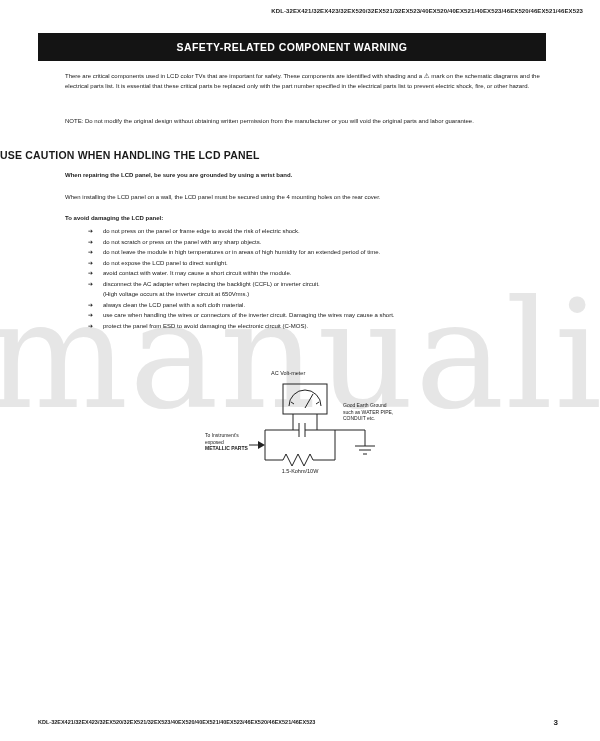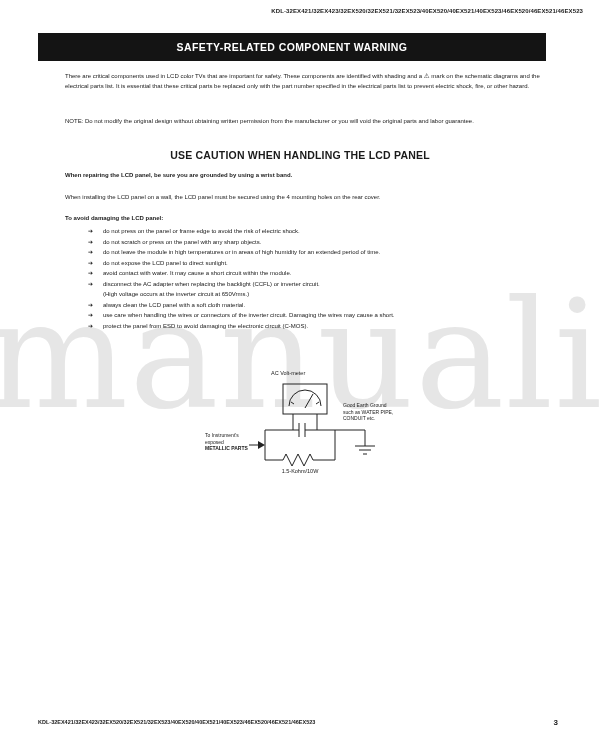--- a/index.html
+++ b/index.html
@@ -23,21 +23,21 @@
     position:absolute; top:33px; left:38px; right:54px; height:28px;
     background:#141414; color:#ffffff;
     display:flex; align-items:center; justify-content:center;
     font-size:10.5px; font-weight:bold; letter-spacing:0.4px;
   }
   .para { position:absolute; left:65px; width:480px; font-size:6px; line-height:1.6; }
   #para1 { top:71px; }
   #note  { top:117px; padding-left:32px; text-indent:-32px; }
   .warning-glyph { font-size:6.5px; }
   .h-center {
-    position:absolute; left:0; right:0; text-align:center;
+    position:absolute; left:0; right:0; 
     font-weight:bold; font-size:10.5px; letter-spacing:0.2px;
   }
   #lcd-heading { top:149px; }
   #circuit-heading { top:342px; }
   .subline { position:absolute; left:65px; width:480px; font-size:6px; }
   .bold { font-weight:bold; }
   #wrist { top:172px; }
   #mount { top:194px; }
   #avoid { top:215px; }
   .bullet-list { position:absolute; top:226px; left:88px; width:460px; list-style:none; }

